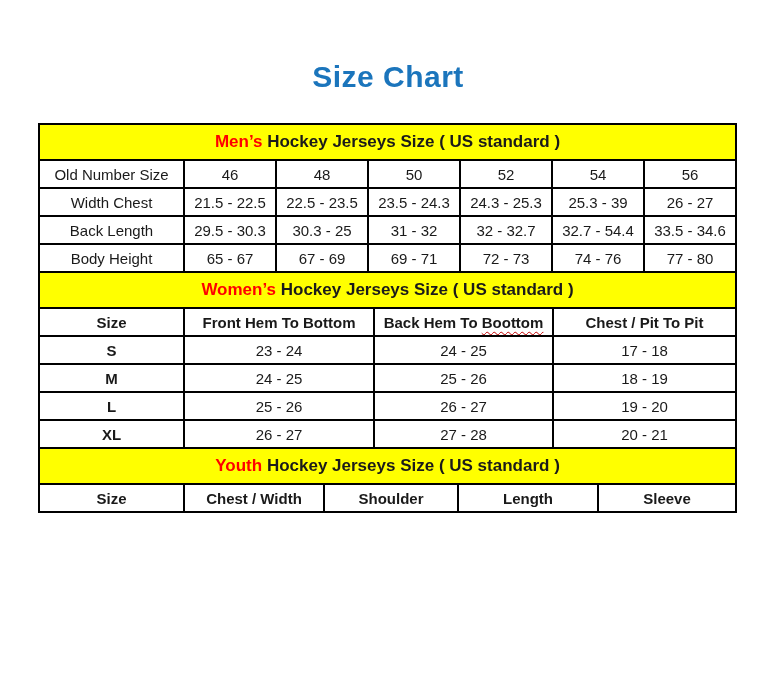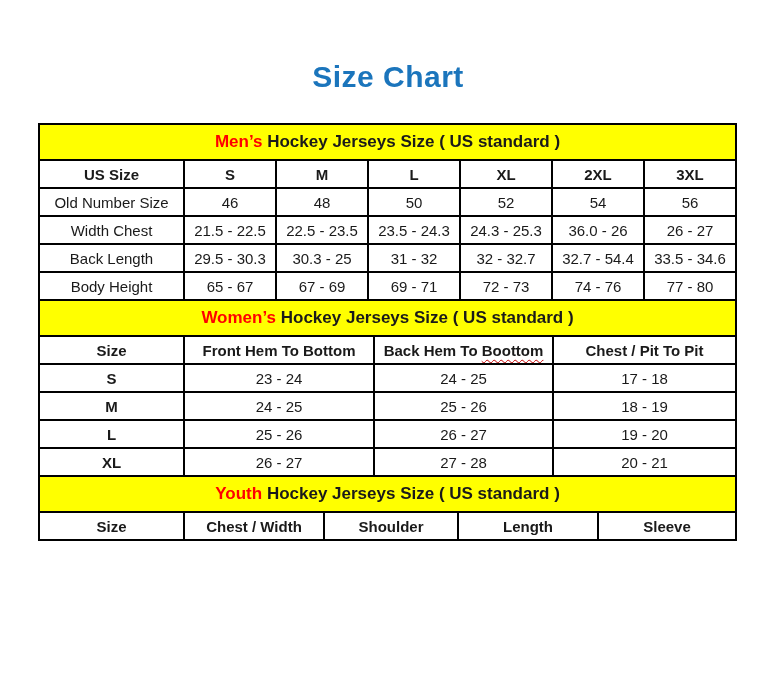--- a/index.html
+++ b/index.html
@@ -81,45 +81,36 @@
         <col style="width:92px">
         <col style="width:92px">
         <col style="width:92px">
         <col style="width:92px">
         <col style="width:92px">
     </colgroup>
     <tbody>
       <tr>
         <td colspan="7" class="banner"><span class="hl">Men’s</span><span> Hockey Jerseys Size ( US standard )</span></td>
       </tr>
-      <tr class="head">
-        <td>US Size</td>
-        <td>S</td>
-        <td>M</td>
-        <td>L</td>
-        <td>XL</td>
-        <td>2XL</td>
-        <td>3XL</td>
-      </tr>
       <tr>
         <td>Old Number Size</td>
         <td>46</td>
         <td>48</td>
         <td>50</td>
         <td>52</td>
         <td>54</td>
         <td>56</td>
       </tr>
       <tr>
         <td>Width Chest</td>
         <td>21.5 - 22.5</td>
         <td>22.5 - 23.5</td>
         <td>23.5 - 24.3</td>
         <td>24.3 - 25.3</td>
-        <td>36.0 - 26</td>
+        <td>25.3 - 39</td>
         <td>26 - 27</td>
       </tr>
       <tr>
         <td>Back Length</td>
         <td>29.5 - 30.3</td>
         <td>30.3 - 25</td>
         <td>31 - 32</td>
         <td>32 - 32.7</td>
         <td>32.7 - 54.4</td>
         <td>33.5 - 34.6</td>

